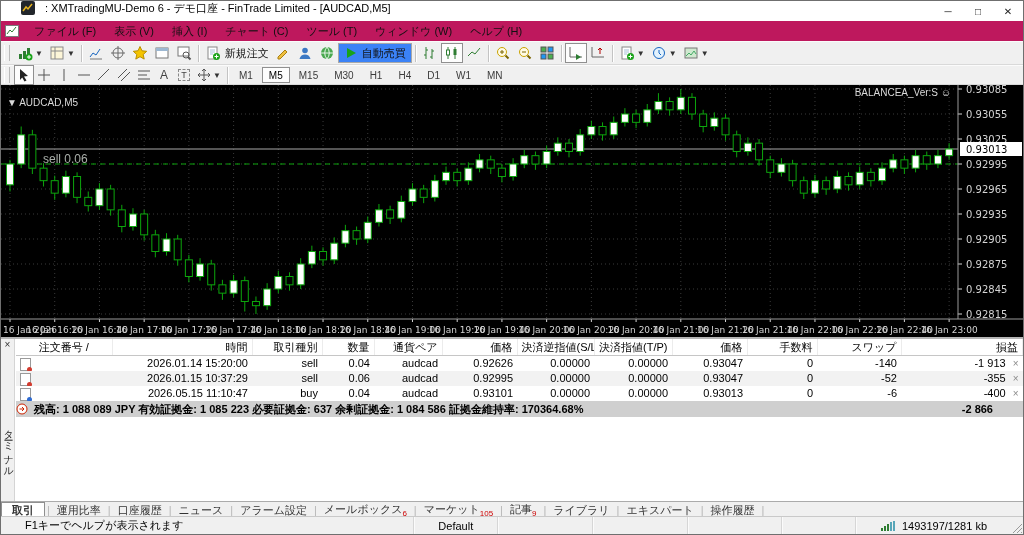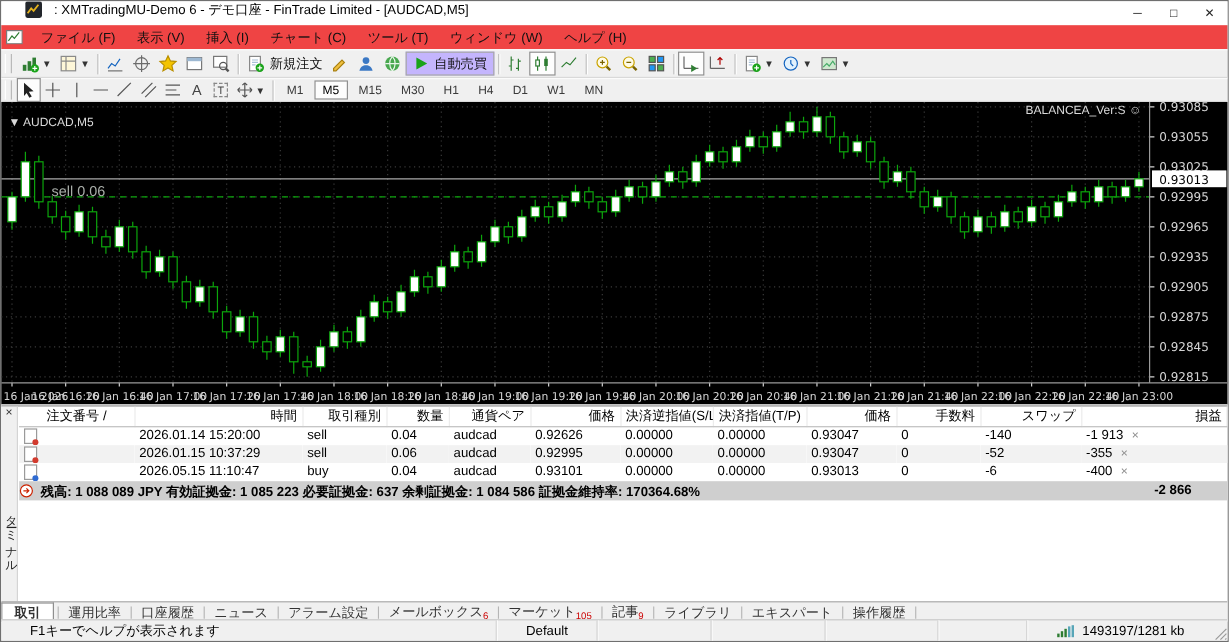--- a/index.html
+++ b/index.html
@@ -4,32 +4,32 @@
 <style>
   html,body{margin:0;padding:0;background:#cfcfcf;font-family:"Liberation Sans","DejaVu Sans",sans-serif;}
   .window{position:relative;width:1024px;height:535px;background:#f0f0f0;border:1px solid #6f6f6f;box-sizing:border-box;overflow:hidden;}
   
   .titlebar{position:absolute;top:0;left:0;width:100%;height:20px;background:#ffffff;display:flex;align-items:flex-start;font-size:11px;color:#000;}
   .app-icon{width:14px;height:14px;margin-left:20px;flex:0 0 auto;}
   .title-text{margin-left:10px;white-space:nowrap;}
   .win-controls{margin-left:auto;display:flex;height:100%;}
   .win-btn{width:30px;height:100%;display:flex;align-items:center;justify-content:center;font-size:10px;color:#222;}
   
-  .menubar{position:absolute;top:20px;left:0;width:100%;height:20px;background:#ef4444;display:flex;align-items:center;font-size:11px;color:#111;}
+  .menubar{position:absolute;top:20px;left:0;width:100%;height:20px;background:#be185d;display:flex;align-items:center;font-size:11px;color:#111;}
   .menu-chart-icon{width:14px;height:12px;margin:0 6px 0 4px;}
   .menu-item{padding:2px 9px;white-space:nowrap;}
   
   .toolbar{position:absolute;left:0;width:100%;background:#f0f0f0;display:flex;align-items:center;border-top:1px solid #fbfbfb;border-bottom:1px solid #d9d9d9;box-sizing:border-box;}
   .toolbar1{top:40px;height:24px;}
   .toolbar2{top:64px;height:20px;}
   .tb-grip{width:4px;height:16px;border-left:1px solid #ffffff;border-right:1px solid #b9b9b9;margin:0 4px 0 3px;}
   .tb-sep{width:1px;height:17px;background:#c3c3c3;box-shadow:1px 0 0 #fff;margin:0 3px;}
   .tb-btn{height:20px;min-width:20px;display:flex;align-items:center;justify-content:center;padding:0 2px;border:1px solid transparent;box-sizing:border-box;}
   .tb-btn.pressed{background:#fdfdfd;border:1px solid #8f8f8f;}
-  .tb-btn.outlined{border:1px solid #a8a8a8;background:#c4b5fd;padding:0 5px;}
+  .tb-btn.outlined{border:1px solid #a8a8a8;background:#3b82f6;padding:0 5px;}
   .tb-label{font-size:11px;margin-left:4px;color:#111;white-space:nowrap;}
   .caret{font-size:8px;color:#333;margin-left:2px;}
   .tf-btn{font-size:10px;color:#3b3b3b;height:16px;display:flex;align-items:center;padding:1px 6px;margin:0 1px;border:1px solid transparent;box-sizing:border-box;}
   .tf-btn.active{background:#fdfdfd;border:1px solid #909090;color:#000;}
   .glyph-btn{font-size:12px;color:#444;}
   .label-box{font-size:9px;border:1px dashed #888;padding:0 2px;color:#444;}
   
   .chart{position:absolute;top:84px;left:0;width:1022px;height:252px;background:#000;}
   .chart svg{position:absolute;left:0;top:0;}
   .chart svg text{font-family:"DejaVu Sans","Liberation Sans",sans-serif;}
@@ -37,21 +37,21 @@
   .chart-overlay-label{position:absolute;right:72px;top:2px;font-size:10px;color:#d9d9d9;white-space:nowrap;}
   .trade-line-label{position:absolute;left:42px;top:66px;font-size:12px;color:#a9aea9;}
   
   .terminal{position:absolute;top:336px;left:0;width:1022px;height:181px;background:#ffffff;border-top:2px solid #b5b5b5;box-sizing:border-box;}
   .term-side{position:absolute;left:0;top:0;width:14px;height:100%;background:#f0f0f0;border-right:1px solid #d4d4d4;box-sizing:border-box;text-align:center;}
   .term-close{font-size:10px;line-height:11px;color:#333;}
   .term-side-tab{writing-mode:vertical-rl;font-size:10px;color:#222;margin-top:72px;letter-spacing:1px;}
   .term-table{position:absolute;left:15px;top:0;width:1007px;border-collapse:collapse;table-layout:fixed;font-size:11px;color:#000;}
   .term-table th{font-weight:normal;text-align:right;height:16px;line-height:16px;padding:0 4px;border-bottom:1px solid #c6c6c6;border-right:1px solid #ececec;white-space:nowrap;overflow:hidden;}
   .term-table th:first-child{text-align:center;}
-  .term-table td{height:15px;line-height:15px;padding:0 4px;white-space:nowrap;overflow:hidden;}
+  .term-table td{height:15px;line-height:15px;padding:0 4px;text-align:right;white-space:nowrap;overflow:hidden;}
   .term-table td.icon-cell{text-align:left;}
   .term-table tr.alt td{background:#f2f2f2;}
   .order-doc{display:inline-block;width:9px;height:11px;background:#fff;border:1px solid #9a9a9a;position:relative;vertical-align:middle;}
   .order-doc i{position:absolute;right:-2px;bottom:-2px;width:5px;height:5px;border-radius:50%;}
   .order-doc.sell i{background:#d23b2f;}
   .order-doc.buy i{background:#2f6bd2;}
   .row-close{color:#8a8a8a;font-size:10px;margin-left:7px;}
   .summary-bar{position:absolute;left:15px;top:62px;width:1007px;height:16px;background:#cfcfcf;display:flex;align-items:center;font-size:11px;font-weight:bold;color:#000;box-sizing:border-box;}
   .summary-text{margin-left:6px;white-space:nowrap;}
   .summary-total{margin-left:auto;padding-right:30px;}

